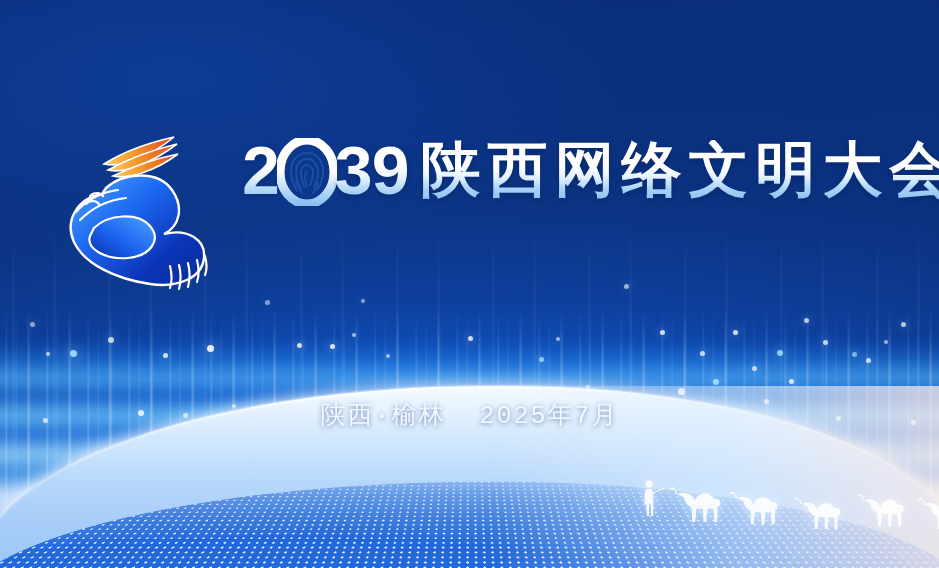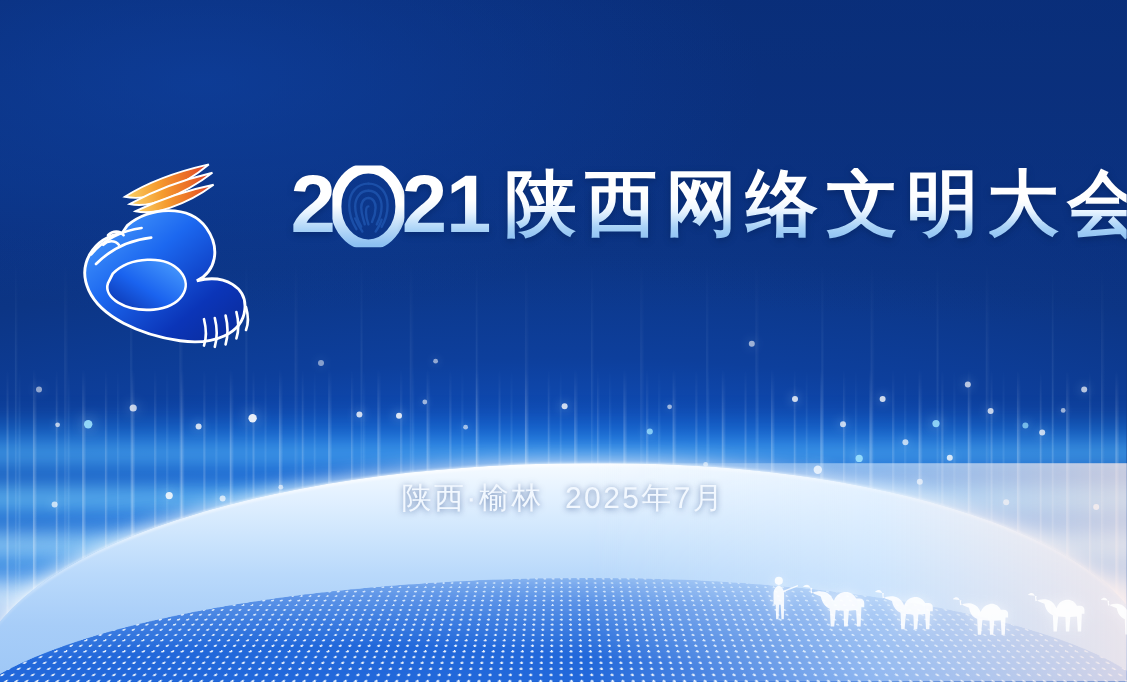--- a/index.html
+++ b/index.html
@@ -178,20 +178,21 @@
     white-space:pre;
   }
 
   .meta{
     position:absolute;left:0;right:0;top:398px;
     text-align:center;
     font-size:25px;font-weight:400;letter-spacing:2px;
     color:#f2f8ff;
     text-shadow:0 1px 5px rgba(8,40,110,.55);
     white-space:pre;
+    font-family:Liberation Mono, monospace;
   }
 </style>
 </head>
 <body>
 
 <div id="poster">
 
   <div class="sky-base"></div>
   <div class="sky-tint"></div>
   <div class="bands"></div>
@@ -363,21 +364,21 @@
           <path d="M30 15 c10 0 16 8 16 18 0 8 -2 13 -5 18"></path>
           <path d="M30 21 c-7 0 -11 6 -11 13 0 8 3 13 5 17"></path>
           <path d="M30 21 c7 0 11 6 11 13 0 7 -2 11 -4 15"></path>
           <path d="M30 27 c-4 0 -6 4 -6 8 0 6 2 10 3 14"></path>
           <path d="M30 27 c4 0 6 4 6 8 0 5 -1 8 -3 12"></path>
           <path d="M30 34 c-2 0 -2 3 -2 5 0 4 1 7 2 10"></path>
           <path d="M19 44 c2 5 4 8 6 11"></path>
           <path d="M41 45 c-1 4 -3 7 -5 10"></path>
         </g>
       </svg>
-      <span class="ttl num">21</span>
+      <span class="ttl num">39</span>
       <span class="ttl cn">陕西网络文明大会</span>
     </div>
 
   </div>
 
   <div class="meta">陕西·榆林  2025年7月</div>
 
 </div>
 
 </body></html>

